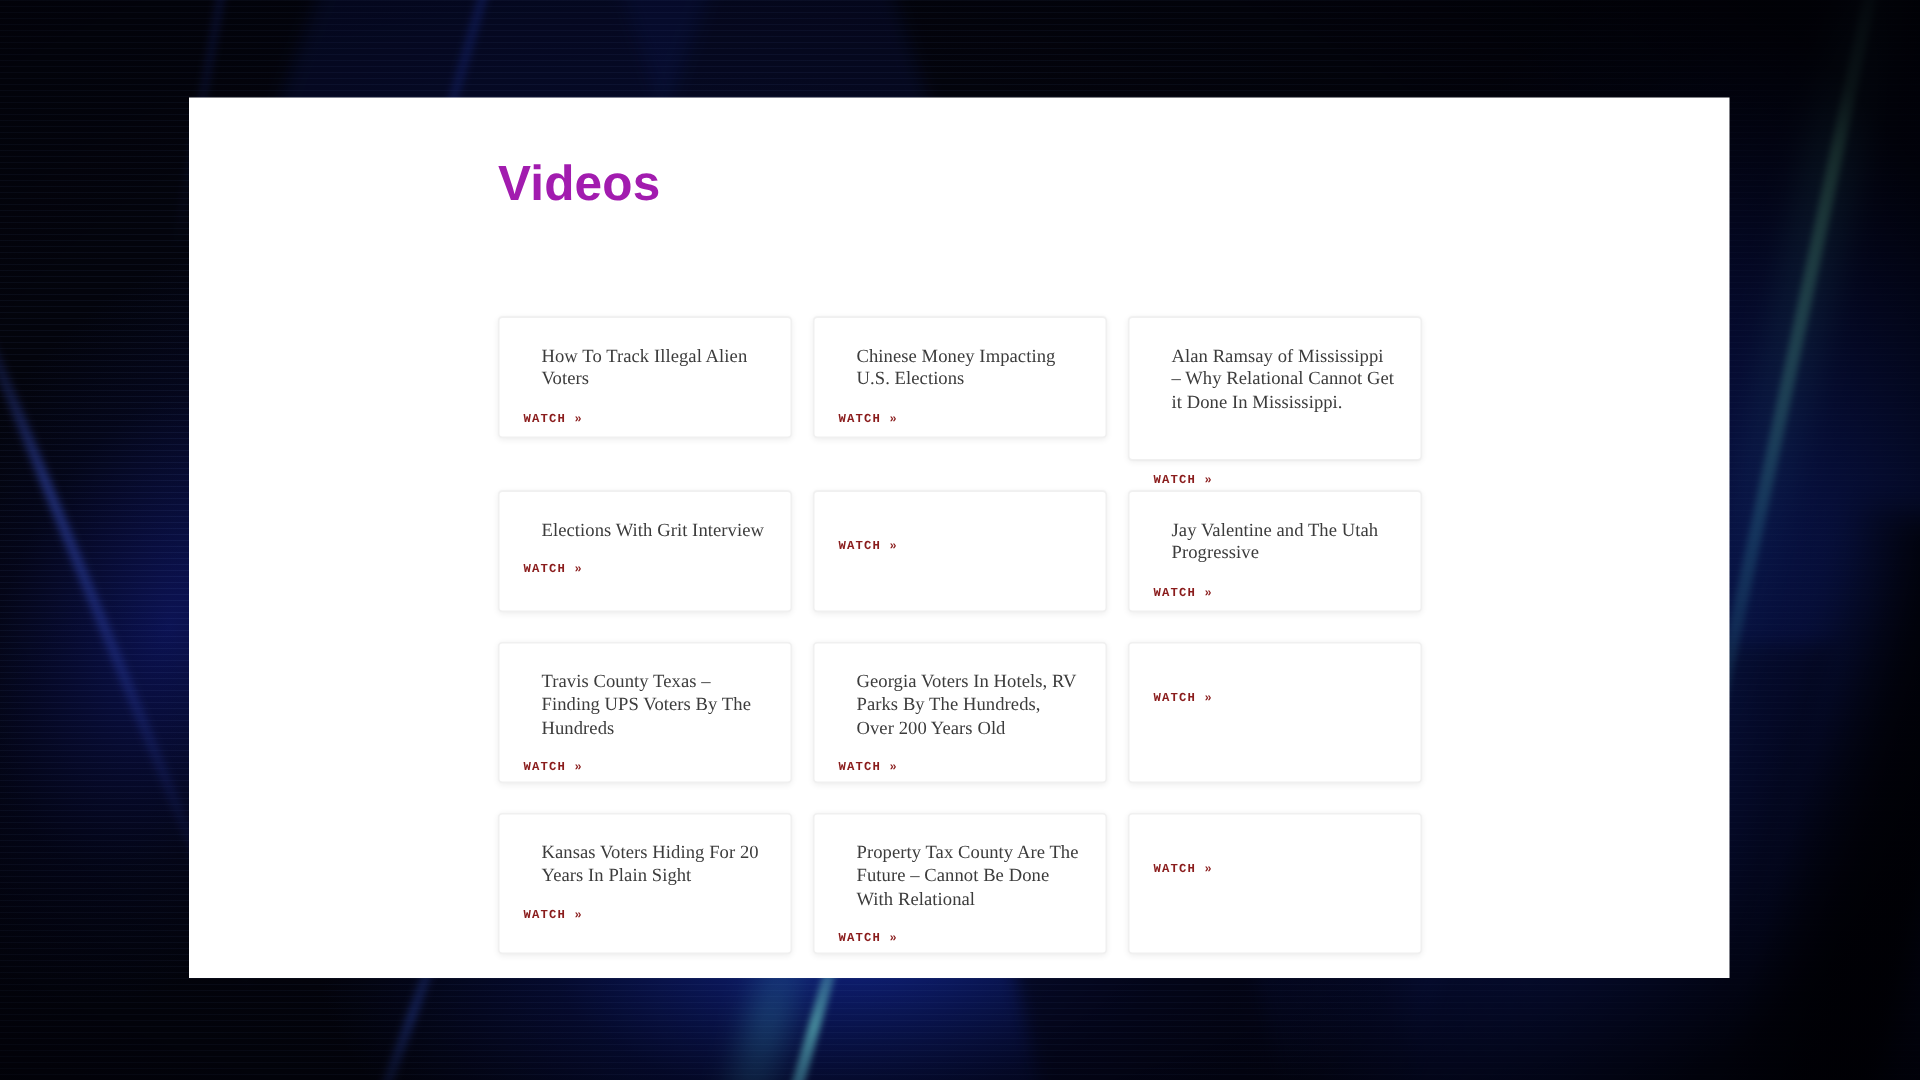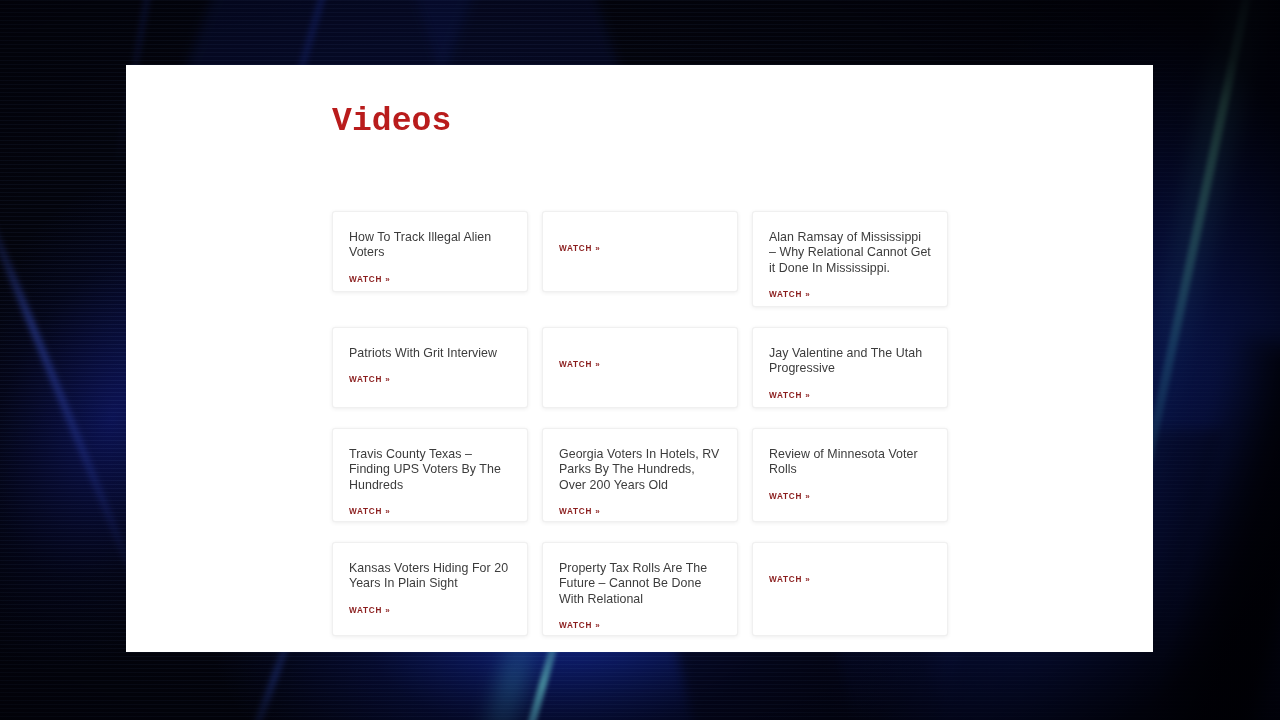--- a/index.html
+++ b/index.html
@@ -185,25 +185,25 @@
     width: 1027px;
     height: 587px;
     background: #ffffff;
     overflow: hidden;
   }
 
   #page-title {
     position: absolute;
     left: 206px;
     top: 40px;
-    font-family: Liberation Mono, monospace;
+    font-family: Liberation Sans, sans-serif;
     font-weight: 700;
     font-size: 33px;
     letter-spacing: 0.1px;
-    color: #b91c1c;
+    color: #a21caf;
     line-height: 1;
   }
 
   #video-grid {
     position: absolute;
     left: 206px;
     top: 146px;
     width: 616px;
     display: flex;
     flex-wrap: wrap;
@@ -217,34 +217,35 @@
     border: 1px solid #f0f0f0;
     border-radius: 3px;
     box-shadow: 0 1px 4px rgba(0,0,0,0.07), 0 0 1px rgba(0,0,0,0.04);
     padding: 18px 16px 16px 16px;
     display: flex;
     flex-direction: column;
   }
 
   .video-card.h-short { height: 81px; }
   .video-card.h-mid   { height: 94px; }
-  .video-card.h-tall  { height: 96px; }
+  .video-card.h-tall  { height: 96px; gap: 26px; }
 
   .card-title {
-    font-family: Liberation Sans, sans-serif;
+    font-family: Liberation Serif, serif;
     font-size: 12.4px;
     line-height: 15.4px;
     color: #3c3c3c;
     letter-spacing: 0.05px;
     font-weight: 400;
+    margin-left: 12px;
   }
 
   .watch-link {
     margin-top: auto;
-    font-family: Liberation Sans, sans-serif;
+    font-family: Liberation Mono, monospace;
     font-size: 8.2px;
     font-weight: 700;
     letter-spacing: 0.75px;
     color: #8a1c1c;
     text-transform: uppercase;
     text-decoration: none;
     white-space: nowrap;
     display: inline-block;
   }
   .watch-link .chev { letter-spacing: 0; font-size: 8px; }
@@ -285,55 +286,55 @@
 <div id="content-panel">
 
   <h1 id="page-title">Videos</h1>
 
   <div id="video-grid">
       <div class="video-card h-short">
         <div class="card-title">How To Track Illegal Alien Voters</div>
         <a class="watch-link row-gap-1" href="#"><span>WATCH</span> <span class="chev">»</span></a>
       </div>
       <div class="video-card h-short">
+        <div class="card-title">Chinese Money Impacting U.S. Elections</div>
         <a class="watch-link row-gap-1" href="#"><span>WATCH</span> <span class="chev">»</span></a>
       </div>
       <div class="video-card h-tall">
         <div class="card-title">Alan Ramsay of Mississippi – Why Relational Cannot Get it Done In Mississippi.</div>
         <a class="watch-link row-gap-1" href="#"><span>WATCH</span> <span class="chev">»</span></a>
       </div>
       <div class="video-card h-short">
-        <div class="card-title">Patriots With Grit Interview</div>
+        <div class="card-title">Elections With Grit Interview</div>
         <a class="watch-link row-gap-1" href="#"><span>WATCH</span> <span class="chev">»</span></a>
       </div>
       <div class="video-card h-short">
         <a class="watch-link row-gap-1" href="#"><span>WATCH</span> <span class="chev">»</span></a>
       </div>
       <div class="video-card h-short">
         <div class="card-title">Jay Valentine and The Utah Progressive</div>
         <a class="watch-link row-gap-1" href="#"><span>WATCH</span> <span class="chev">»</span></a>
       </div>
       <div class="video-card h-mid">
         <div class="card-title">Travis County Texas – Finding UPS Voters By The Hundreds</div>
         <a class="watch-link row-gap-1" href="#"><span>WATCH</span> <span class="chev">»</span></a>
       </div>
       <div class="video-card h-mid">
         <div class="card-title">Georgia Voters In Hotels, RV Parks By The Hundreds, Over 200 Years Old</div>
         <a class="watch-link row-gap-1" href="#"><span>WATCH</span> <span class="chev">»</span></a>
       </div>
       <div class="video-card h-mid">
-        <div class="card-title">Review of Minnesota Voter Rolls</div>
         <a class="watch-link row-gap-1" href="#"><span>WATCH</span> <span class="chev">»</span></a>
       </div>
       <div class="video-card h-mid">
         <div class="card-title">Kansas Voters Hiding For 20 Years In Plain Sight</div>
         <a class="watch-link row-gap-1" href="#"><span>WATCH</span> <span class="chev">»</span></a>
       </div>
       <div class="video-card h-mid">
-        <div class="card-title">Property Tax Rolls Are The Future – Cannot Be Done With Relational</div>
+        <div class="card-title">Property Tax County Are The Future – Cannot Be Done With Relational</div>
         <a class="watch-link row-gap-1" href="#"><span>WATCH</span> <span class="chev">»</span></a>
       </div>
       <div class="video-card h-mid">
         <a class="watch-link row-gap-1" href="#"><span>WATCH</span> <span class="chev">»</span></a>
       </div>
     </div>
 
 </div>
 
 </body></html>

